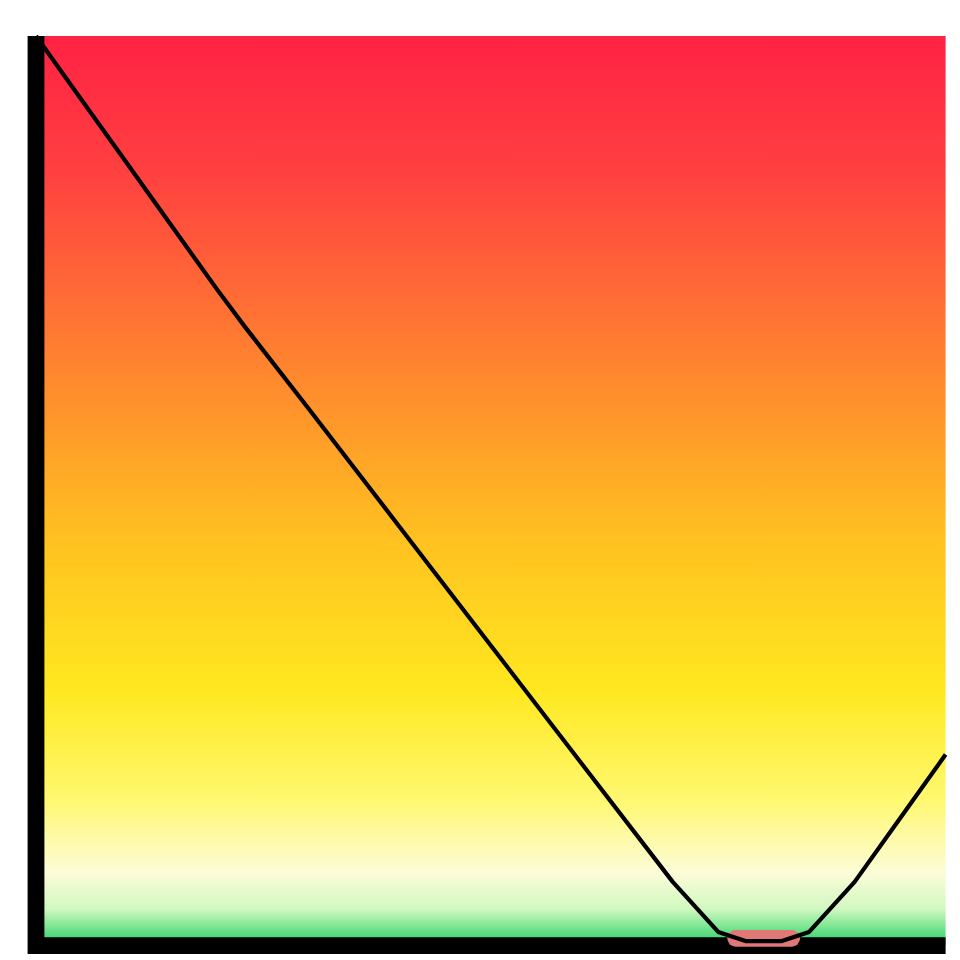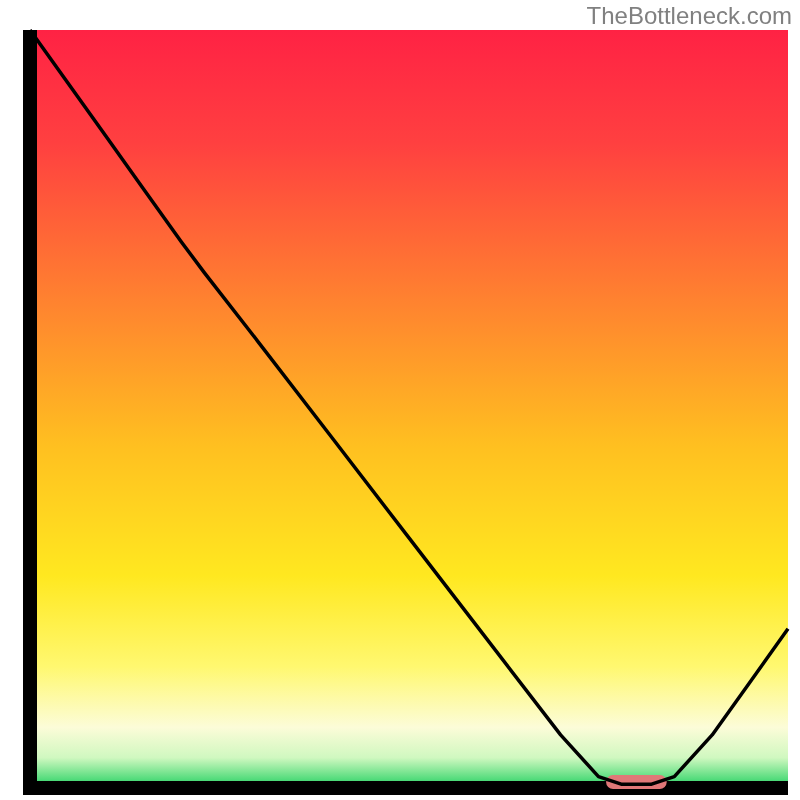--- a/index.html
+++ b/index.html
@@ -25,21 +25,20 @@
     z-index: 10;
   }
   svg {
     display: block;
   }
 </style>
 </head>
 <body>
 
 <div class="chart-container">
-  <div class="watermark">TheBottleneck.com</div>
   <svg id="chart-svg" width="800" height="800">
     <defs>
       <linearGradient id="bg-gradient" x1="0" y1="0" x2="0" y2="1">
           <stop offset="0%" stop-color="#ff2244"></stop>
           <stop offset="15%" stop-color="#ff4040"></stop>
           <stop offset="35%" stop-color="#ff8030"></stop>
           <stop offset="55%" stop-color="#ffc020"></stop>
           <stop offset="72%" stop-color="#ffe820"></stop>
           <stop offset="84%" stop-color="#fff870"></stop>
           <stop offset="92%" stop-color="#fcfcd8"></stop>

